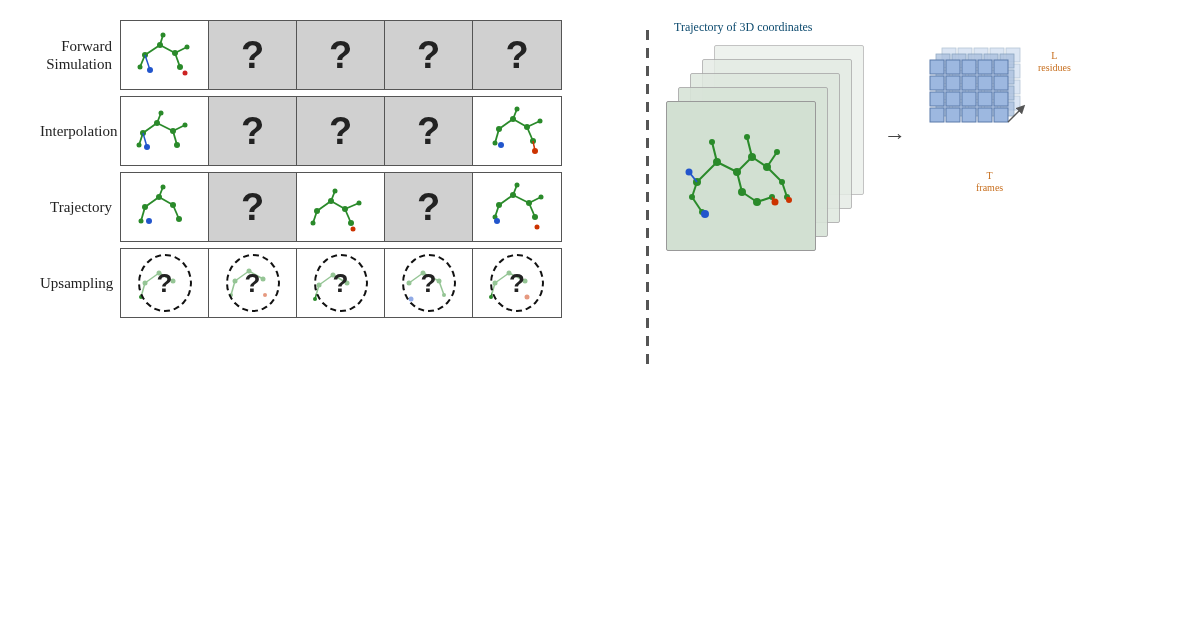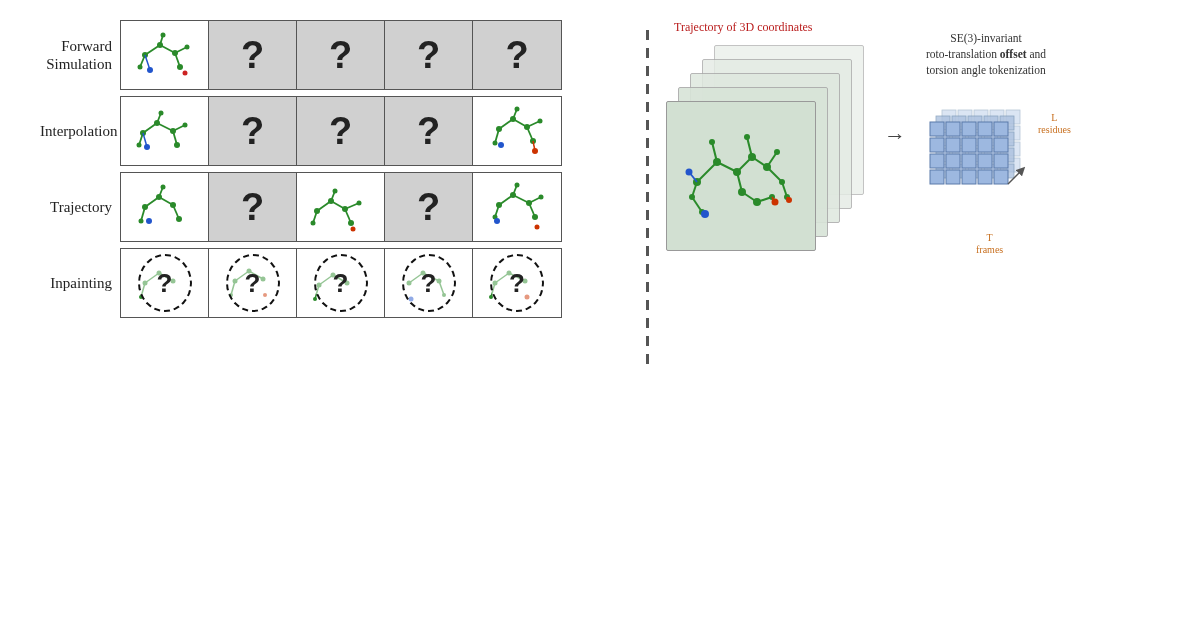--- a/index.html
+++ b/index.html
@@ -148,21 +148,21 @@
 
     .trajectory-section {
       display: flex;
       flex-direction: column;
       align-items: flex-start;
       gap: 6px;
     }
 
     .trajectory-label {
       font-size: 12px;
-      color: #b91c1c;
+      color: #0c4a6e;
       margin-bottom: 4px;
       margin-left: 10px;
     }
 
     .stacked-frames {
       position: relative;
       width: 200px;
       height: 220px;
     }
 
@@ -403,21 +403,21 @@
               </g>
               <g fill="#cc3300">
                 <circle cx="60" cy="50" r="2.5"></circle>
               </g>
             </svg>
           </div>
         </div>
       </div>
 
       <div class="task-row">
-        <div class="task-label">Inpainting</div>
+        <div class="task-label">Upsampling</div>
         <div class="task-grid">
 
           <div class="task-cell inpaint-cell" style="position:relative;">
             <svg class="mol-svg" viewBox="0 0 80 60" style="position:absolute;">
               <g stroke="#2a8a2a" stroke-width="1.5" fill="none">
                 <line x1="20" y1="30" x2="34" y2="20"></line>
                 <line x1="34" y1="20" x2="48" y2="28"></line>
                 <line x1="20" y1="30" x2="16" y2="44"></line>
               </g>
               <g fill="#2a8a2a">
@@ -590,26 +590,20 @@
             </svg>
           </div>
         </div>
       </div>
 
       <div style="display:flex;align-items:center;margin-top:100px;flex-shrink:0;">
         <span style="font-size:22px;color:#444;">→</span>
       </div>
 
       <div class="token-section" style="margin-top:10px;">
-        <div class="token-label" style="text-align:center;max-width:180px;font-size:11.5px;line-height:1.4;margin-bottom:10px;">
-          <span>SE(3)-invariant</span><br>
-          <span>roto-translation</span>
-          <span style="font-weight:bold;">offset</span><span> and</span><br>
-          <span>torsion angle tokenization</span>
-        </div>
 
         <div style="position:relative; width:170px; height:180px;">
 
           <div style="position:absolute;top:20px;left:112px;font-size:10px;color:#c87020;line-height:1.2;text-align:center;">
             L<br>residues
           </div>
 
           <div style="position:absolute;top:140px;left:50px;font-size:10px;color:#c87020;line-height:1.2;text-align:center;">
             T<br>frames
           </div>

